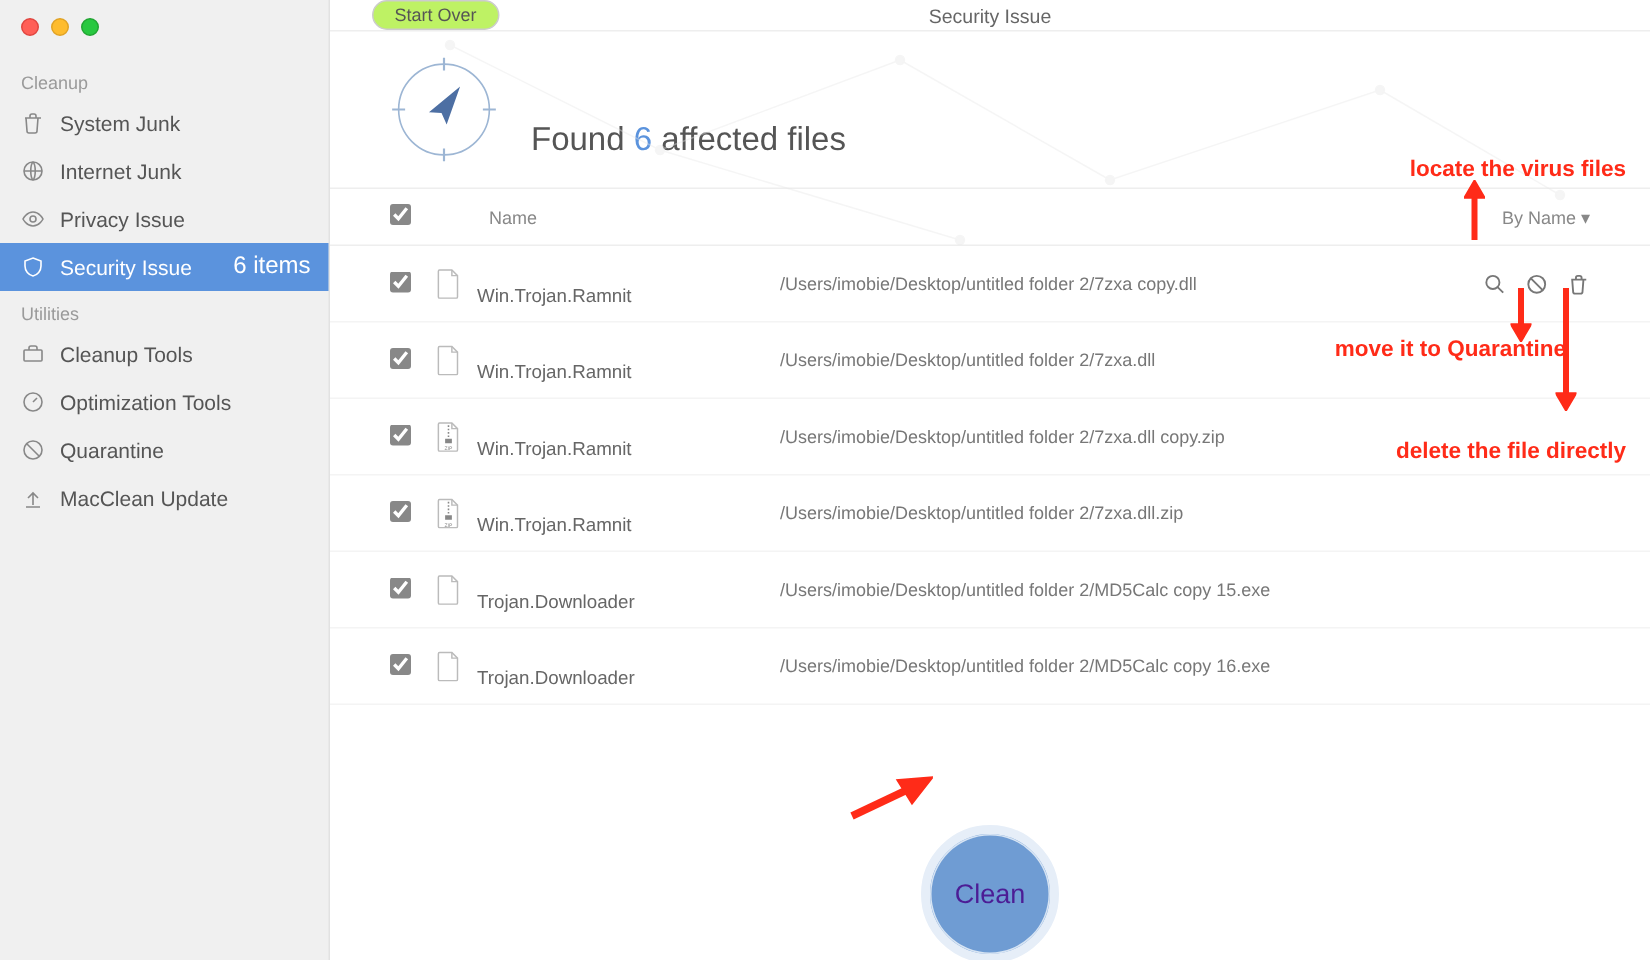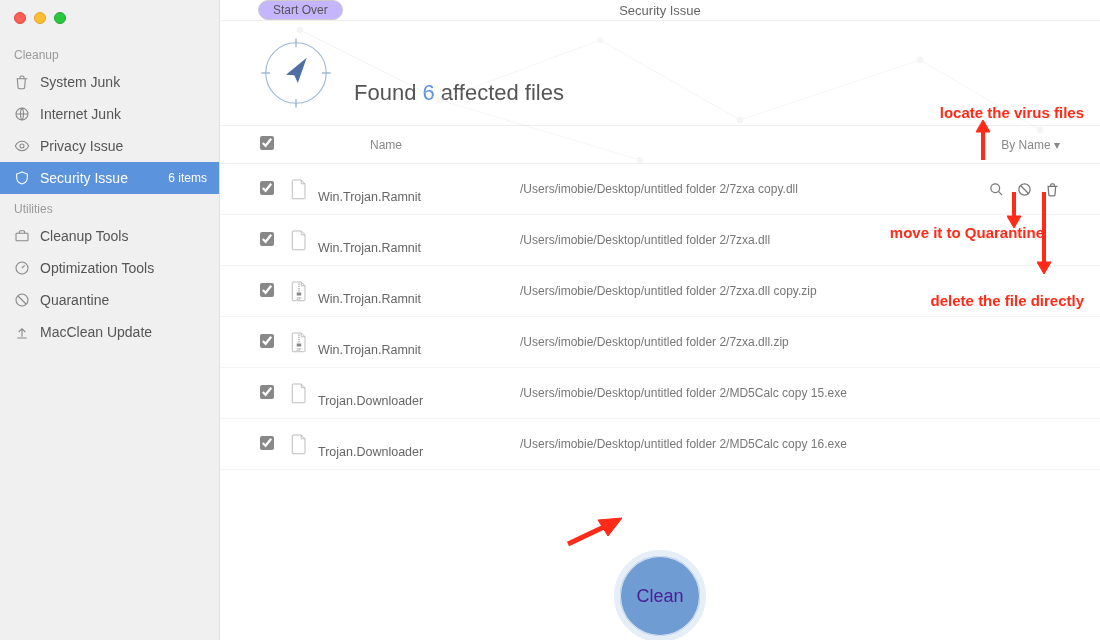--- a/index.html
+++ b/index.html
@@ -11,42 +11,42 @@
   .tl-close { background: #ff5f57; border: 1px solid #e14640; }
   .tl-min   { background: #febc2e; border: 1px solid #e1a325; }
   .tl-max   { background: #28c840; border: 1px solid #22a533; }
 
   .app { display: flex; width: 100%; height: 100%; }
 
   
   .sidebar { width: 220px; height: 100%; background: #f0f0f0; border-right: 1px solid #e2e2e2; padding-top: 40px; }
   .side-section { font-size: 12px; color: #9a9a9a; padding: 8px 14px 4px; font-weight: 400;}
   .side-item { display: flex; align-items: center; gap: 10px; padding: 8px 14px; font-size: 14px; color: #555; cursor: pointer; position: relative;}
-  .side-item .badge { position: absolute; right: 12px; font-size: 12px; color: #555;}
+  .side-item .badge { position: absolute; right: 12px; font-size: 16px; color: #555;}
   .side-item.active { background: #5b93dd; color: #fff; }
   .side-item.active .badge { color: #fff; }
   .side-icon { width: 16px; height: 16px; color: inherit; flex-shrink:0; }
   .side-item svg { stroke: #888; }
   .side-item.active svg { stroke: #fff; }
 
   
   .main { flex: 1; display: flex; flex-direction: column; position: relative; }
   .topbar { height: 44px; display: flex; align-items: center; border-bottom: 1px solid #eee; position: relative; }
-  .start-over { margin-left: 38px; font-size: 12px; padding: 2px 14px; border: 1px solid #ccc; border-radius: 12px; background: #c4b5fd; color: #555; cursor: pointer;}
+  .start-over { margin-left: 28px; font-size: 12px; padding: 2px 14px; border: 1px solid #ccc; border-radius: 12px; background: #bef264; color: #555; cursor: pointer;}
   .top-title { position: absolute; left: 50%; transform: translateX(-50%); font-size: 13px; color: #666; }
 
   .scan-header { display: flex; align-items: center; padding: 16px 40px 16px 40px; border-bottom: 1px solid #eee; }
   .compass { width: 72px; height: 72px; position: relative; margin-right: 22px; }
   .compass svg { width: 100%; height: 100%; }
   .scan-title { font-size: 24px; font-weight: 300; color: #555; flex: 1; }
   .found { font-size: 22px; font-weight: 300; color: #555; margin-top: 40px; }
   .found .num { color: #5b93dd; }
 
   
-  .tbl-head { display: flex; align-items: center; padding: 10px 40px; font-size: 12px; color: #888; border-bottom: 1px solid #eee; gap: 44px;}
+  .tbl-head { display: flex; align-items: center; padding: 10px 40px; font-size: 12px; color: #888; border-bottom: 1px solid #eee;}
   .tbl-head .col-check { width: 30px; }
   .tbl-head .col-name { width: 230px; padding-left: 36px;}
   .tbl-head .col-sort { margin-left: auto; cursor: pointer; }
   .row { display: flex; align-items: center; padding: 10px 40px; font-size: 12.5px; color: #666; border-bottom: 1px solid #f4f4f4; position: relative;}
   .row .col-check { width: 30px; }
   .row .col-icon { width: 28px; display:flex; align-items:center;}
   .row .col-name { width: 202px; margin-top: 16px; }
   .row .col-path { flex: 1; color: #777; font-size: 12px;}
   .row .actions { display: flex; gap: 12px; color: #888; }
   .row .actions span { cursor: pointer; width:16px; display:inline-flex; justify-content:center; }

